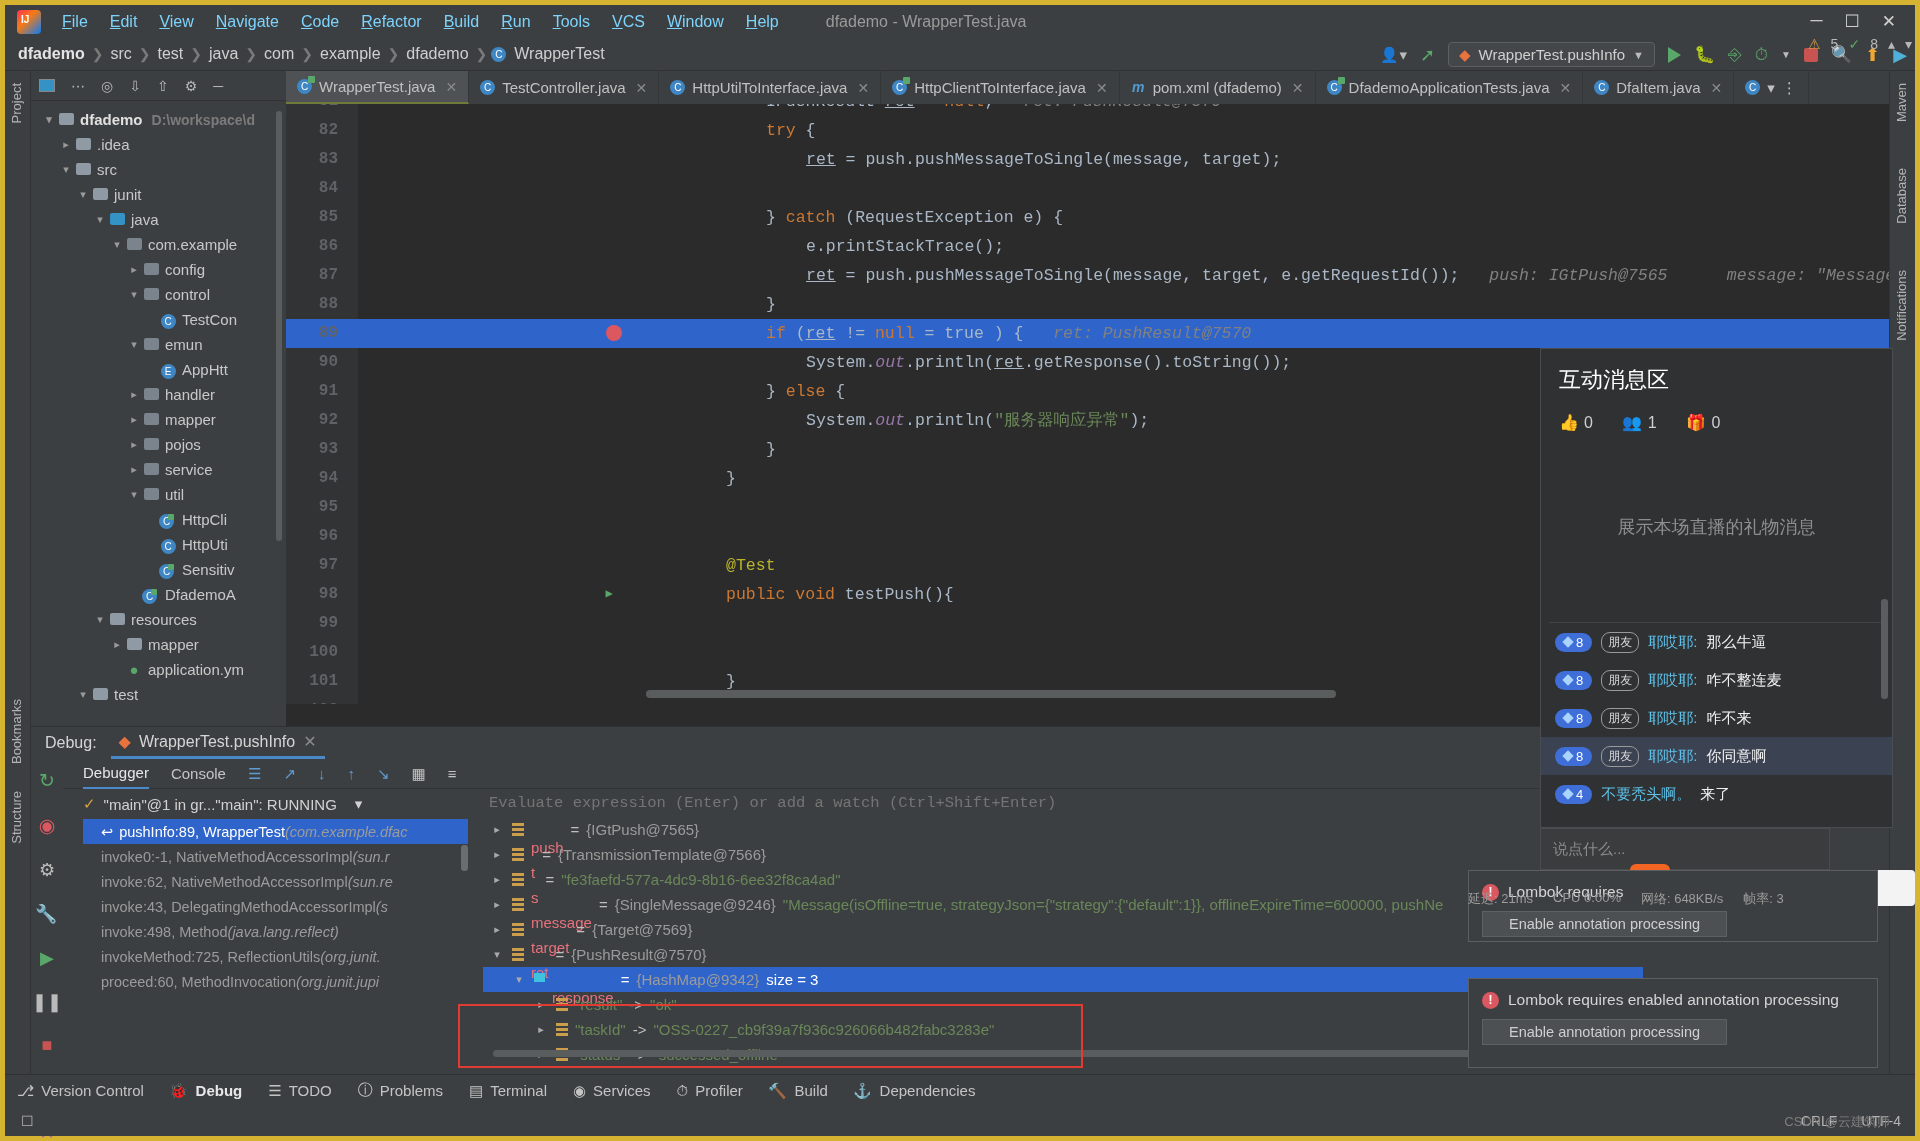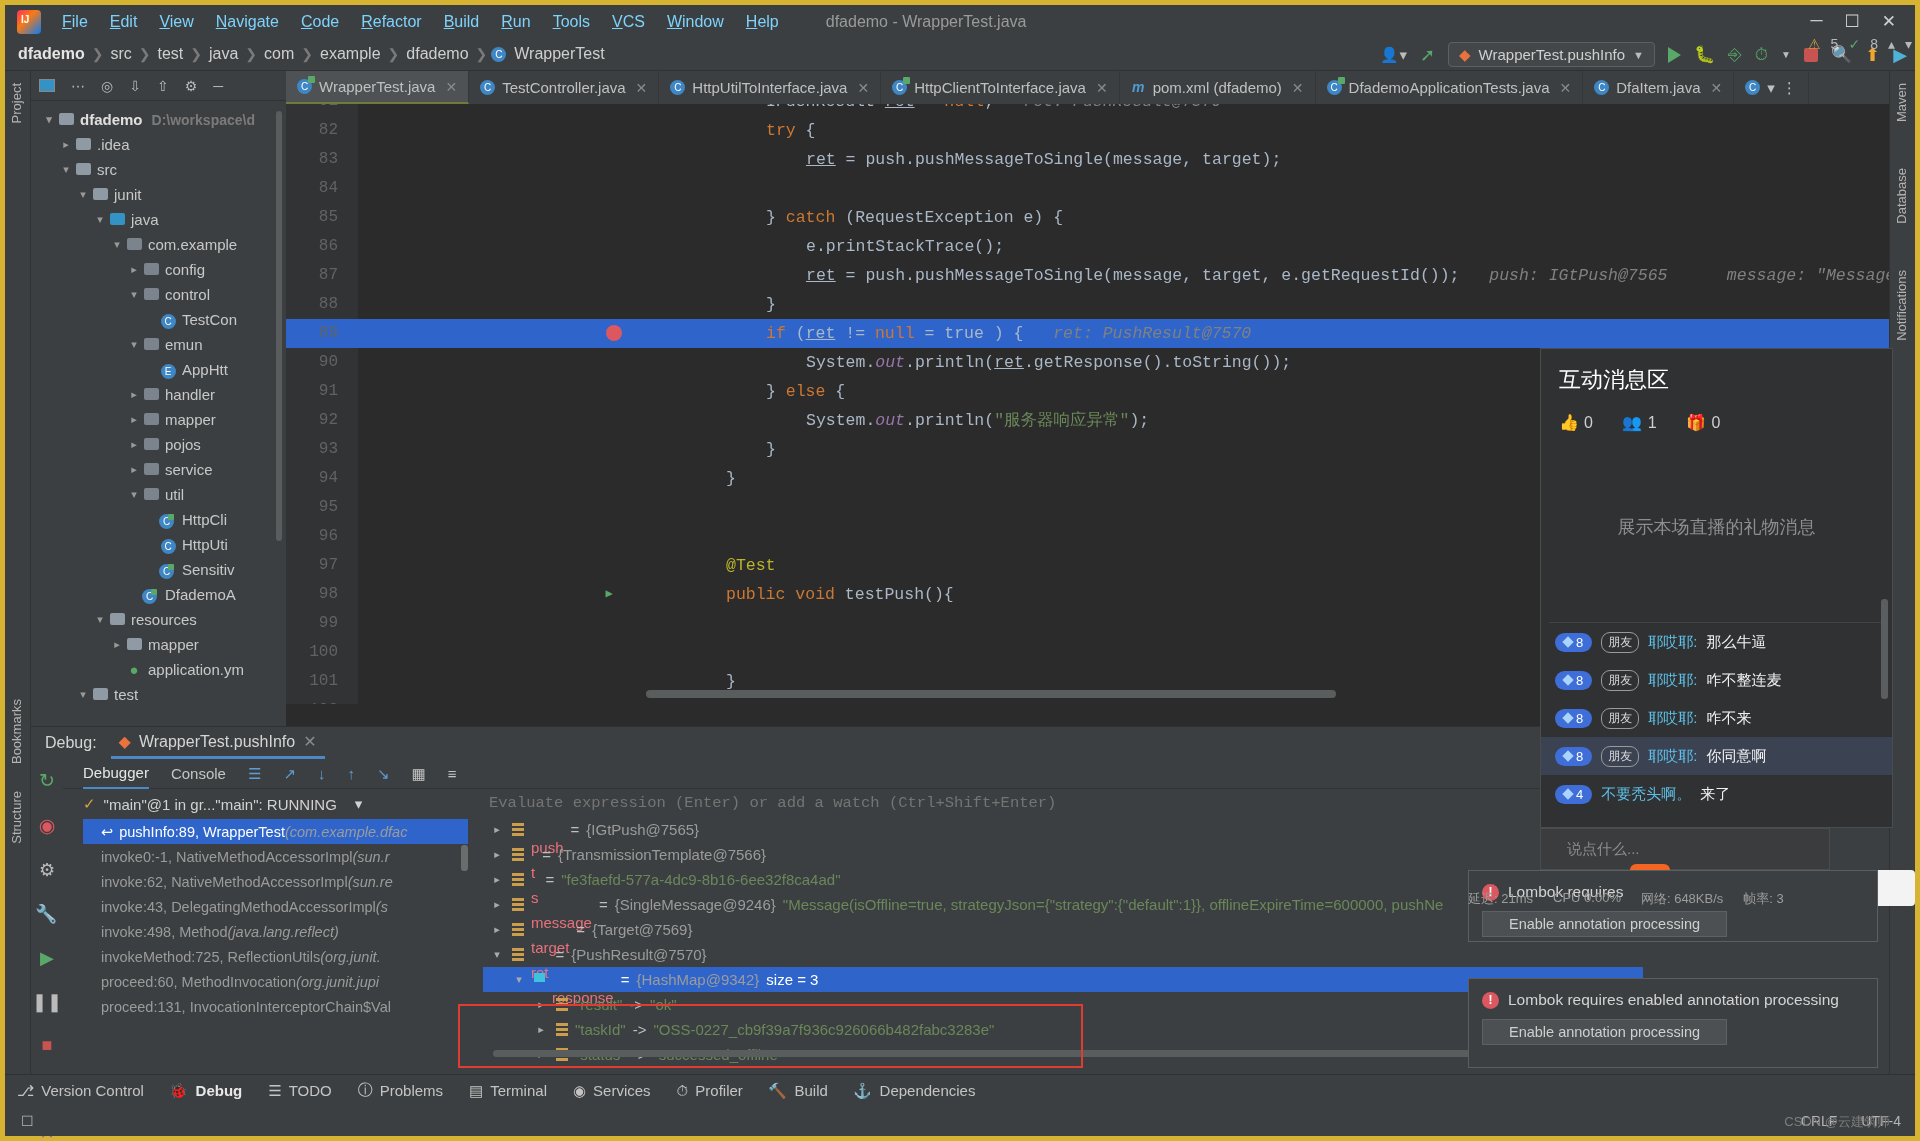--- a/index.html
+++ b/index.html
@@ -95,21 +95,21 @@
   .gicon{ color:#59a869; }
 
   #code{ position:absolute; left:0; top:33px; width:1603px; height:600px;
     background:#2b2b2b; overflow:hidden; }
   .gutter{ position:absolute; left:0; top:0; width:72px; height:600px;
     background:#313335; }
   .codeline{ position:absolute; left:0; width:1603px; height:29px; line-height:29px;
     font-family:"Liberation Mono","DejaVu Sans Mono",monospace; font-size:16.5px;
     white-space:pre; }
   .lnum{ position:absolute; left:0; width:52px; text-align:right; color:#606366;
-    font-family:"Liberation Mono",monospace; font-size:16px; }
+    font-family:"Liberation Mono",monospace; font-size:16px;font-weight:bold; }
   .ctext{ position:absolute; left:400px; color:#a9b7c6; }
   .kw{ color:#cc7832; }
   .str{ color:#6a8759; }
   .ann{ color:#bbb529; }
   .fld{ color:#9876aa; font-style:italic;}
   .hint{ color:#808080; font-style:italic; }
   .ul{ text-decoration:underline; }
   .hl-line{ position:absolute; left:0; width:1603px; height:29px; background:#2f65ca; }
   #code-hscroll{ position:absolute; left:360px; bottom:6px; width:690px; height:8px;
     background:#5a5d5e; border-radius:4px;}
@@ -188,21 +188,21 @@
     color:#fff; border-radius:10px; padding:2px 9px; font-size:13px; }
   .lvl .dia{ width:8px;height:8px;background:#a8d4ff;transform:rotate(45deg);}
   .friend{ border:1px solid #9a9a9a; border-radius:9px; padding:1px 6px; font-size:12px;
     color:#d6d6d6;}
   .uname{ color:#5fc0e8;}
   .utext{ color:#f0f0f0;}
   #chat-scroll{ position:absolute; right:4px; top:250px; width:7px; height:100px;
     background:#5b5e60; border-radius:3px;}
   #chat-input{ position:absolute; left:1540px; top:828px; width:290px; height:42px;
     background:#3a3c3e; border:1px solid #4a4d4f; color:#8b8b8b; font-size:15px;
-    display:flex; align-items:center; padding-left:26px;}
+    display:flex; align-items:center; padding-left:12px;}
 
   
   #ime-bar{ position:absolute; left:1630px; top:870px; width:285px; height:36px;
     background:#f3f3f3; border-radius:4px; display:flex; align-items:center;
     gap:10px; padding-left:40px; color:#444; font-size:15px;}
   #ime-logo{ position:absolute; left:1630px; top:864px; width:40px; height:44px;
     background:#f26522; border-radius:6px; color:#fff; font-size:22px;
     display:flex; align-items:center; justify-content:center; }
 
   
@@ -583,24 +583,20 @@
             <i>(java.lang.reflect)</i>
           </div>
           <div class="framerow">
             <span>invokeMethod:725, ReflectionUtils </span>
             <i>(org.junit.</i>
           </div>
           <div class="framerow">
             <span>proceed:60, MethodInvocation </span>
             <i>(org.junit.jupi</i>
           </div>
-          <div class="framerow">
-            <span>proceed:131, InvocationInterceptorChain$Val</span>
-            <i></i>
-          </div>
         </div>
       <div id="frames-scroll"></div>
     </div>
     <div id="vars">
       <div id="eval-box">Evaluate expression (Enter) or add a watch (Ctrl+Shift+Enter)</div>
       <div id="var-list">
           <div class="varrow" style="padding-left: 6px;">
             <span class="ar">▸</span>
             <span class="vbars"></span>
             <span class="vname">push</span>

